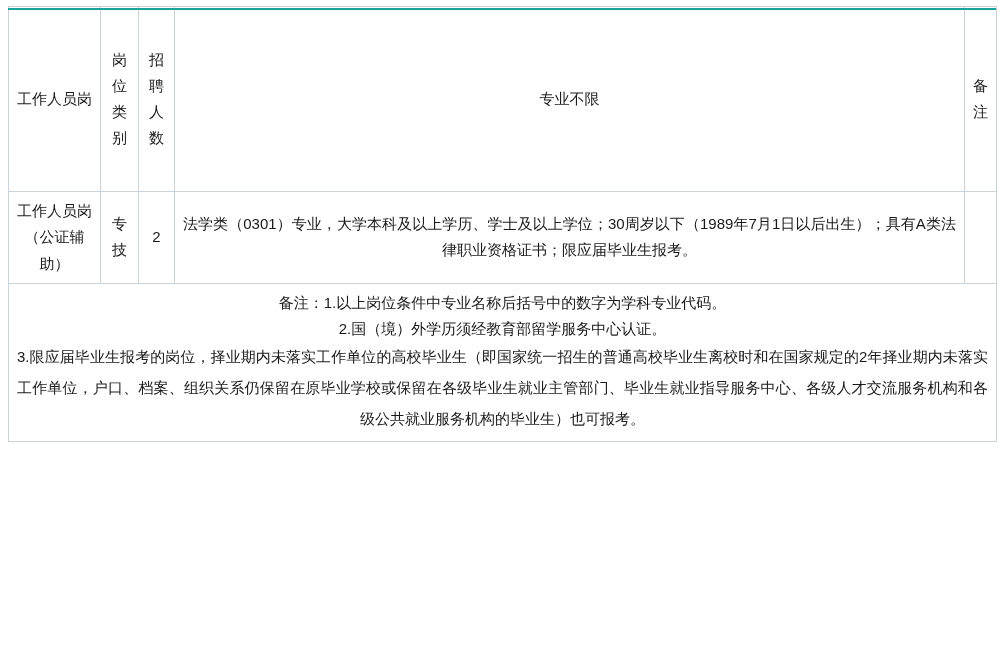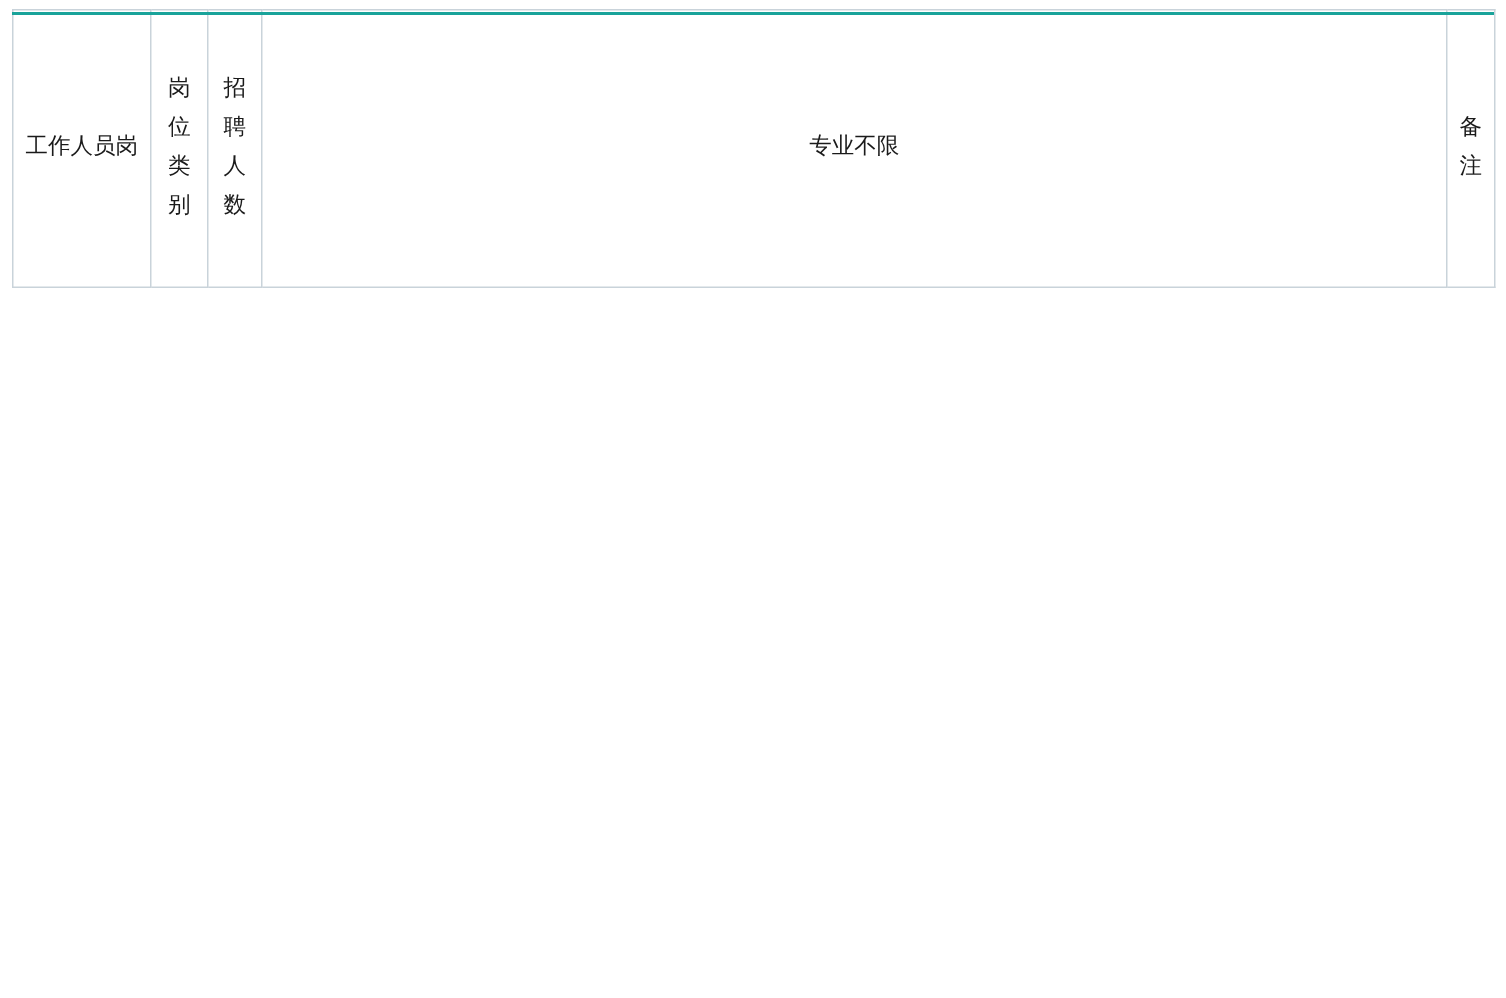--- a/index.html
+++ b/index.html
@@ -55,21 +55,20 @@
     line-height: 1.35;
     font-size: 15px;
     word-break: break-all;
     padding-left: 2px;
     padding-right: 2px;
   }
   .head-row td {
     height: 172px;
     text-align: center;
     font-size: 15px;
-    font-family: Liberation Mono, monospace;
   }
   .head-post {
     text-align: center;
     line-height: 1.7;
   }
   .cond-head {
     text-align: center;
     font-size: 15px;
   }
   .row-post {
@@ -119,17 +118,31 @@
     </colgroup>
     <tbody>
       <tr class="head-row">
         <td class="head-post">工作人员岗</td>
         <td class="vtext">岗位类别</td>
         <td class="vtext">招聘人数</td>
         <td class="cond-head">专业不限</td>
         <td class="vtext">备注</td>
       </tr>
 
+      <tr>
+        <td class="row-post">工作人员岗（公证辅助）</td>
+        <td class="vtext">专技</td>
+        <td class="row-center">2</td>
+        <td class="cond-cell">法学类（0301）专业，大学本科及以上学历、学士及以上学位；30周岁以下（1989年7月1日以后出生）；具有A类法律职业资格证书；限应届毕业生报考。</td>
+        <td class="note-cell"></td>
+      </tr>
 
 
+      <tr>
+        <td class="remark-cell" colspan="5">
+          <div class="remark-line">备注：1.以上岗位条件中专业名称后括号中的数字为学科专业代码。</div>
+          <div class="remark-line">2.国（境）外学历须经教育部留学服务中心认证。</div>
+          <div class="remark-para">3.限应届毕业生报考的岗位，择业期内未落实工作单位的高校毕业生（即国家统一招生的普通高校毕业生离校时和在国家规定的2年择业期内未落实工作单位，户口、档案、组织关系仍保留在原毕业学校或保留在各级毕业生就业主管部门、毕业生就业指导服务中心、各级人才交流服务机构和各级公共就业服务机构的毕业生）也可报考。</div>
+        </td>
+      </tr>
     </tbody>
   </table>
 </div>
 
 </body></html>

